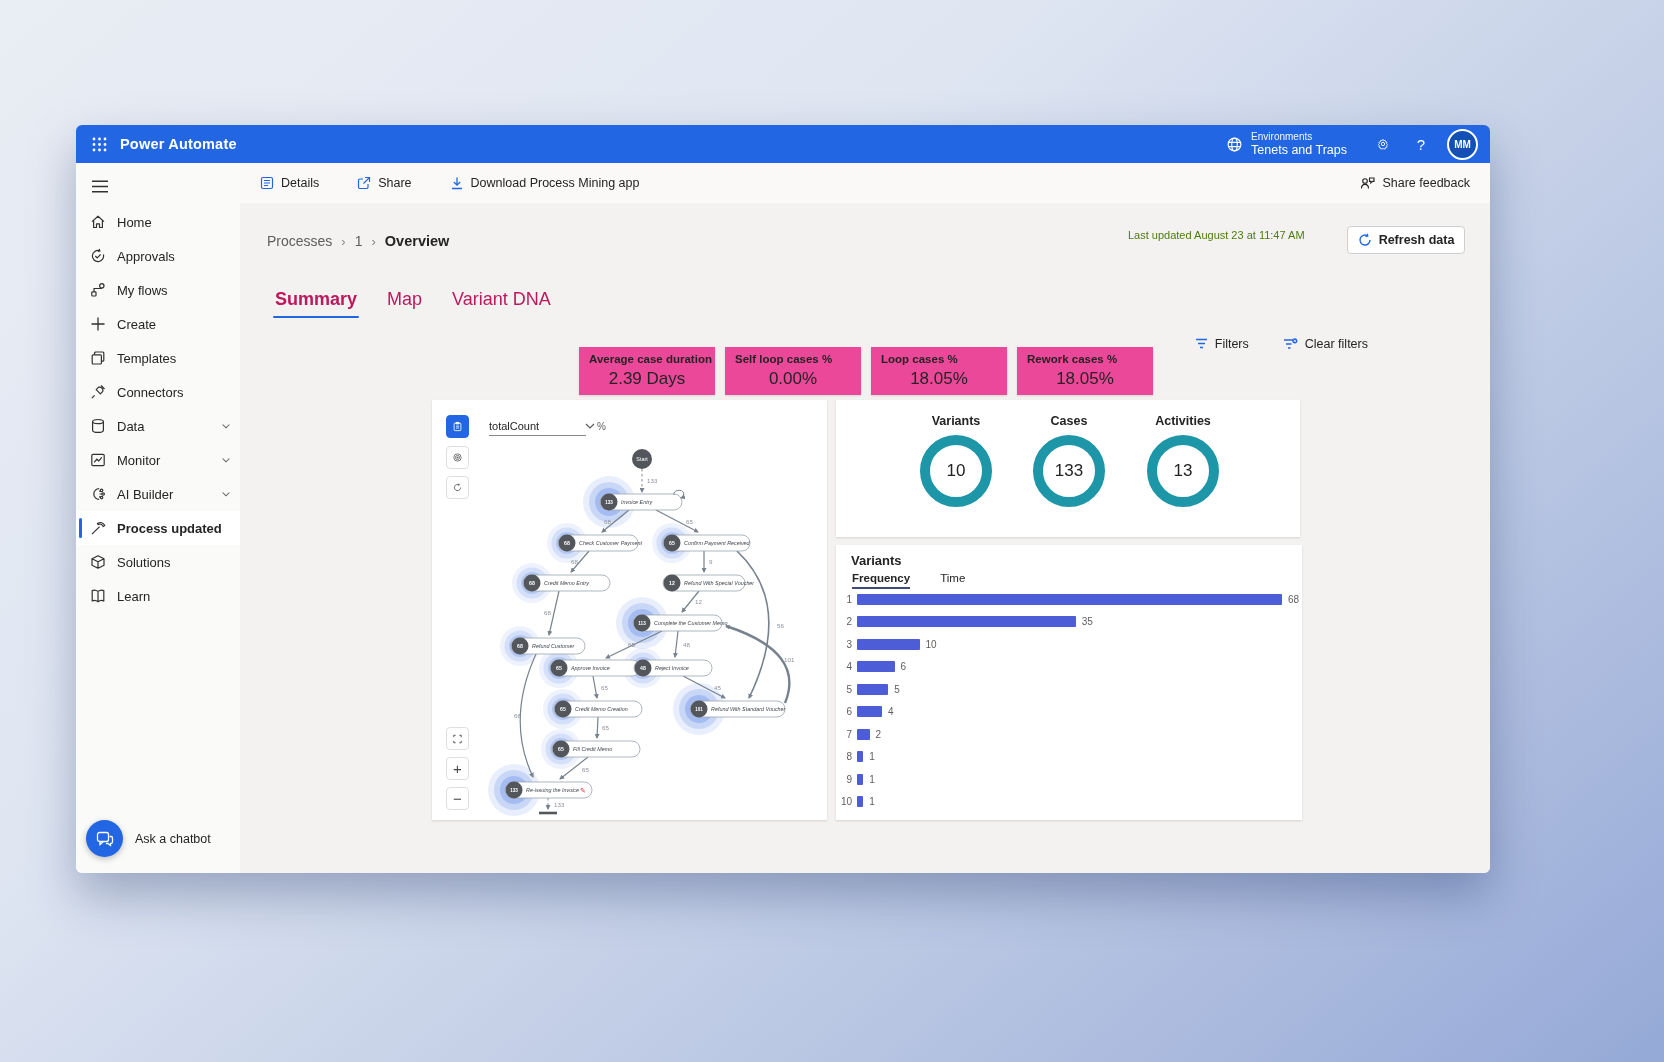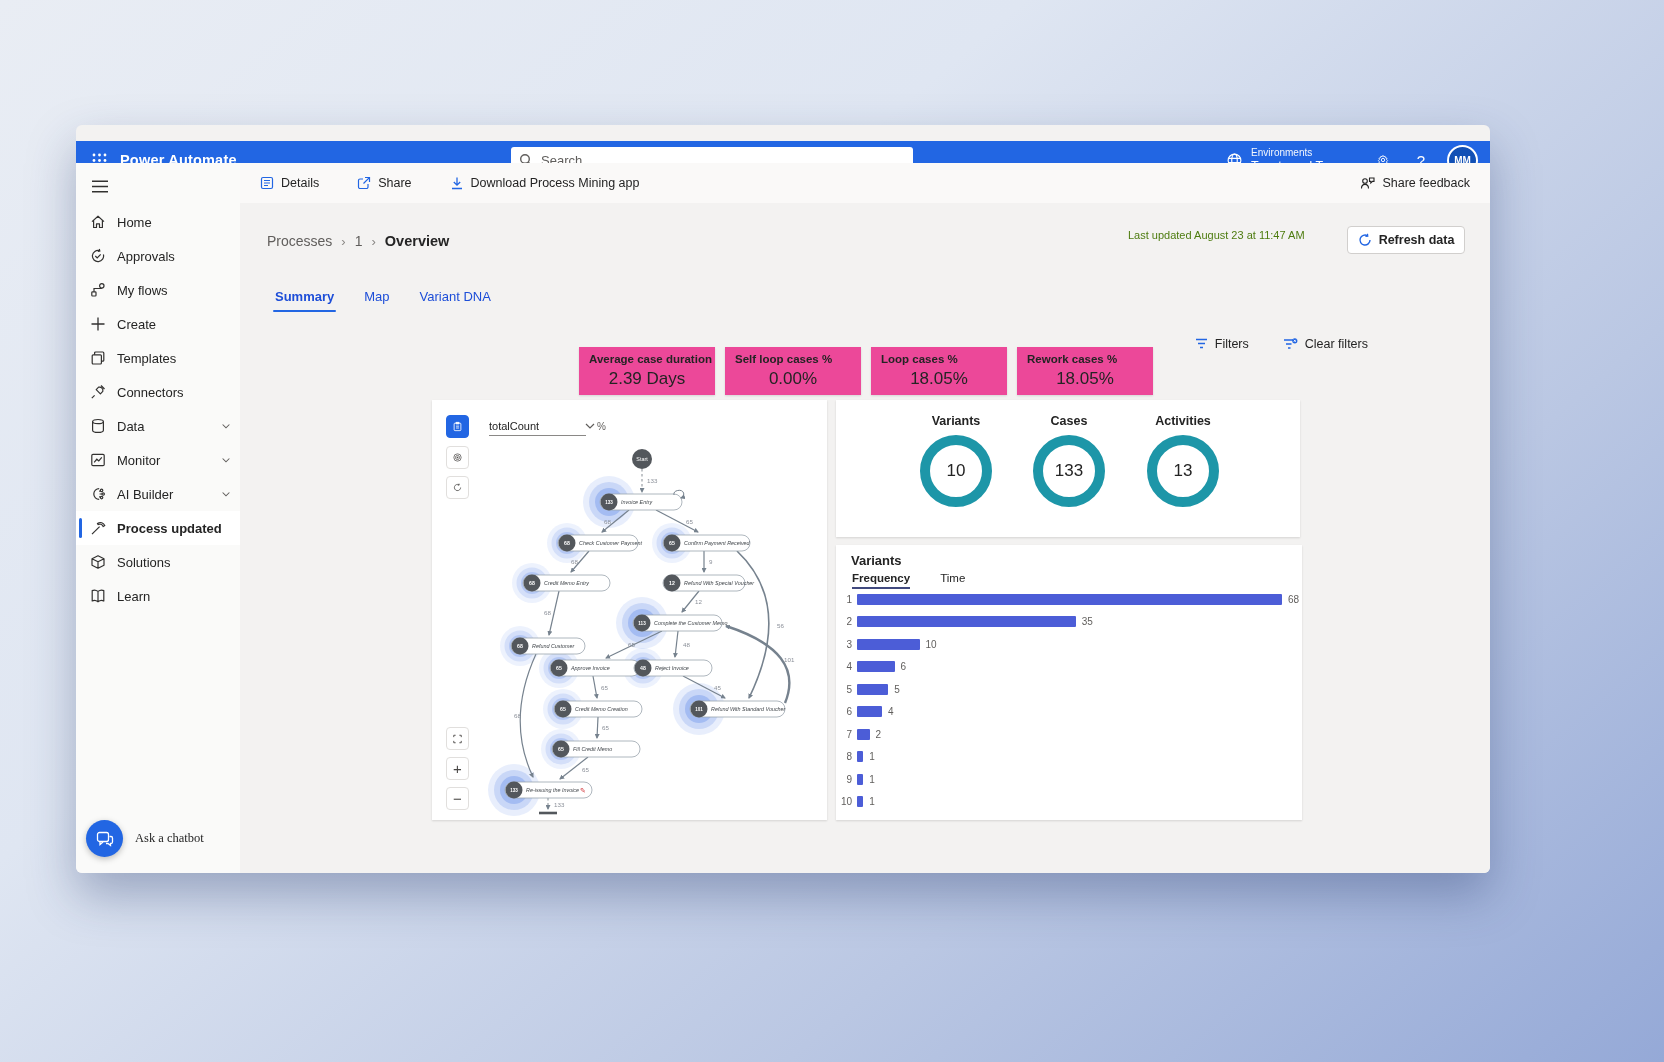--- a/index.html
+++ b/index.html
@@ -5,21 +5,21 @@
   html,body{margin:0;padding:0;}
   body{
     width:1664px;height:1062px;position:relative;overflow:hidden;
     font-family:"Liberation Sans","DejaVu Sans",sans-serif;
     background:linear-gradient(140deg,#e9edf4 0%,#dfe6f2 35%,#bac7e3 70%,#95a9d7 100%);
     color:#242424;
   }
   .window{position:absolute;left:76px;top:125px;width:1414px;height:748px;background:#f3f2f1;
     border-radius:6px;overflow:hidden;box-shadow:0 22px 48px rgba(35,55,105,.35);}
   
-  .topbar{position:absolute;left:0;top:16px;right:0;height:38px;background:#2266e3;display:flex;align-items:center;color:#fff;}
+  .topbar{position:absolute;left:0;top:0;right:0;height:38px;background:#2266e3;display:flex;align-items:center;color:#fff;}
   .tb-left{display:flex;align-items:center;gap:6px;padding-left:8px;width:420px;}
   .waffle{width:30px;height:30px;border:none;background:transparent;display:flex;align-items:center;justify-content:center;cursor:pointer;}
   .app-name{font-size:14.5px;font-weight:700;letter-spacing:.2px;}
   .search{position:absolute;left:435px;top:6px;width:386px;height:26px;background:#fff;border-radius:3px;display:flex;align-items:center;padding:0 8px;gap:6px;}
   .search input{border:none;outline:none;flex:1;font-size:13px;font-family:inherit;color:#242424;background:transparent;}
   .search input::placeholder{color:#605e5c;}
   .tb-right{position:absolute;right:6px;top:0;height:38px;display:flex;align-items:center;gap:14px;}
   .env{display:flex;align-items:center;gap:8px;padding:2px 10px;height:100%;}
   .env-txt{display:flex;flex-direction:column;line-height:1.15;}
   .env-label{font-size:10px;opacity:.95;}
@@ -31,39 +31,39 @@
   .sidebar{position:absolute;left:0;top:38px;bottom:0;width:164px;background:#fafaf9;border-right:3px solid #000000;}
   .hamburger{margin:10px 0 6px 10px;width:28px;height:26px;border:none;background:transparent;cursor:pointer;display:flex;align-items:center;justify-content:center;}
   .side-item{display:flex;align-items:center;height:34px;padding:0 8px 0 13px;gap:11px;font-size:13px;cursor:pointer;position:relative;color:#242424;}
   .side-item .s-ic{width:17px;height:17px;display:flex;align-items:center;justify-content:center;color:#323130;}
   .side-item .s-lb{flex:1;white-space:nowrap;}
   .side-item .s-ch{color:#605e5c;display:flex;}
   .side-item.active{background:#fff;font-weight:700;}
   .side-item.active::before{content:"";position:absolute;left:3px;top:7px;bottom:7px;width:3px;border-radius:2px;background:#2266e3;}
   .chatbot{position:absolute;left:10px;bottom:16px;display:flex;align-items:center;gap:12px;}
   .chatbot-btn{width:37px;height:37px;border-radius:50%;background:#2266e3;border:none;display:flex;align-items:center;justify-content:center;cursor:pointer;box-shadow:0 2px 6px rgba(0,0,0,.25);}
-  .chatbot-lb{font-size:12.5px;font-family:Liberation Serif, serif;}
+  .chatbot-lb{font-size:12.5px;}
   
   .main{position:absolute;left:164px;top:38px;right:0;bottom:0;}
   .toolbar{height:40px;background:#faf9f8;display:flex;align-items:center;padding:0 14px;gap:26px;border-bottom:1px solid #f0efee;}
   .tool-btn{display:flex;align-items:center;gap:7px;font-size:12.5px;color:#242424;background:transparent;border:none;cursor:pointer;font-family:inherit;}
   .tool-btn .t-ic{display:flex;color:#2266e3;}
   .tool-right{margin-left:auto;}
   .tool-right .t-ic{color:#242424;}
   .content{position:absolute;left:0;right:0;top:40px;bottom:0;background:#f3f2f1;}
   .breadcrumb{position:absolute;left:27px;top:30px;display:flex;align-items:center;gap:9px;font-size:14px;color:#605e5c;}
   .crumb{cursor:pointer;}
   .crumb-sep{color:#8a8886;font-size:13px;}
   .crumb-current{color:#242424;font-weight:700;font-size:14.5px;}
   .last-updated{position:absolute;left:888px;top:26px;font-size:11px;color:#4d7c0f;}
   .refresh-btn{position:absolute;left:1107px;top:23px;width:118px;height:28px;background:#fff;border:1px solid #d1cfcd;border-radius:4px;
     display:flex;align-items:center;justify-content:center;gap:7px;font-size:12.5px;font-weight:700;cursor:pointer;font-family:inherit;color:#242424;}
   .refresh-btn .t-ic{color:#2266e3;display:flex;}
   .tabs{position:absolute;left:33px;top:82px;display:flex;gap:26px;}
-  .tab{font-size:13px;color:#1d4ed8;padding:4px 2px 8px;cursor:pointer;position:relative;}
+  .tab{font-size:18px;color:#be185d;padding:4px 2px 8px;cursor:pointer;position:relative;}
   .tab.active{font-weight:700;}
   .tab.active::after{content:"";position:absolute;left:0;right:0;bottom:0;height:2.5px;border-radius:2px;background:#2266e3;}
   .filters-row{position:absolute;top:133px;right:116px;display:flex;gap:22px;}
   .filter-btn{display:flex;align-items:center;gap:7px;font-size:12.5px;background:transparent;border:none;cursor:pointer;font-family:inherit;color:#242424;}
   .filter-btn .t-ic{color:#2266e3;display:flex;}
   
   .kpi-row{position:absolute;left:339px;top:144px;display:flex;gap:10px;}
   .kpi-card{width:136px;height:48px;background:#ec4899;box-shadow:0 .5px 2px rgba(0,0,0,.12);padding:6px 10px 4px;box-sizing:border-box;}
   .kpi-label{font-size:11.5px;font-weight:700;color:#242424;white-space:nowrap;}
   .kpi-value{font-size:17px;text-align:center;margin-top:4px;color:#242424;}
@@ -112,29 +112,20 @@
             <circle cx="2" cy="7.5" r="1.4"></circle>
                 <circle cx="7.5" cy="7.5" r="1.4"></circle>
                 <circle cx="13" cy="7.5" r="1.4"></circle>
             <circle cx="2" cy="13" r="1.4"></circle>
                 <circle cx="7.5" cy="13" r="1.4"></circle>
                 <circle cx="13" cy="13" r="1.4"></circle>
               </g>
             </svg>
         </button>
         <span class="app-name">Power Automate</span>
-      </div>
-      <div class="search">
-        <span>
-          <svg width="14" height="14" viewBox="0 0 14 14" fill="none" stroke="#605e5c" stroke-width="1.4">
-              <circle cx="6" cy="6" r="4.3"></circle>
-              <path d="M9.3,9.3 L13,13"></path>
-            </svg>
-        </span>
-        <input placeholder="Search" style="">
       </div>
       <div class="tb-right">
         <div class="env">
           <span>
             <svg width="17" height="17" viewBox="0 0 16 16" fill="none" stroke="#fff" stroke-width="1.1">
               <circle cx="8" cy="8" r="6"></circle>
                 <ellipse cx="8" cy="8" rx="2.6" ry="6"></ellipse>
                 <path d="M2.2,6 H13.8 M2.2,10 H13.8"></path>
               </svg>
           </span>

